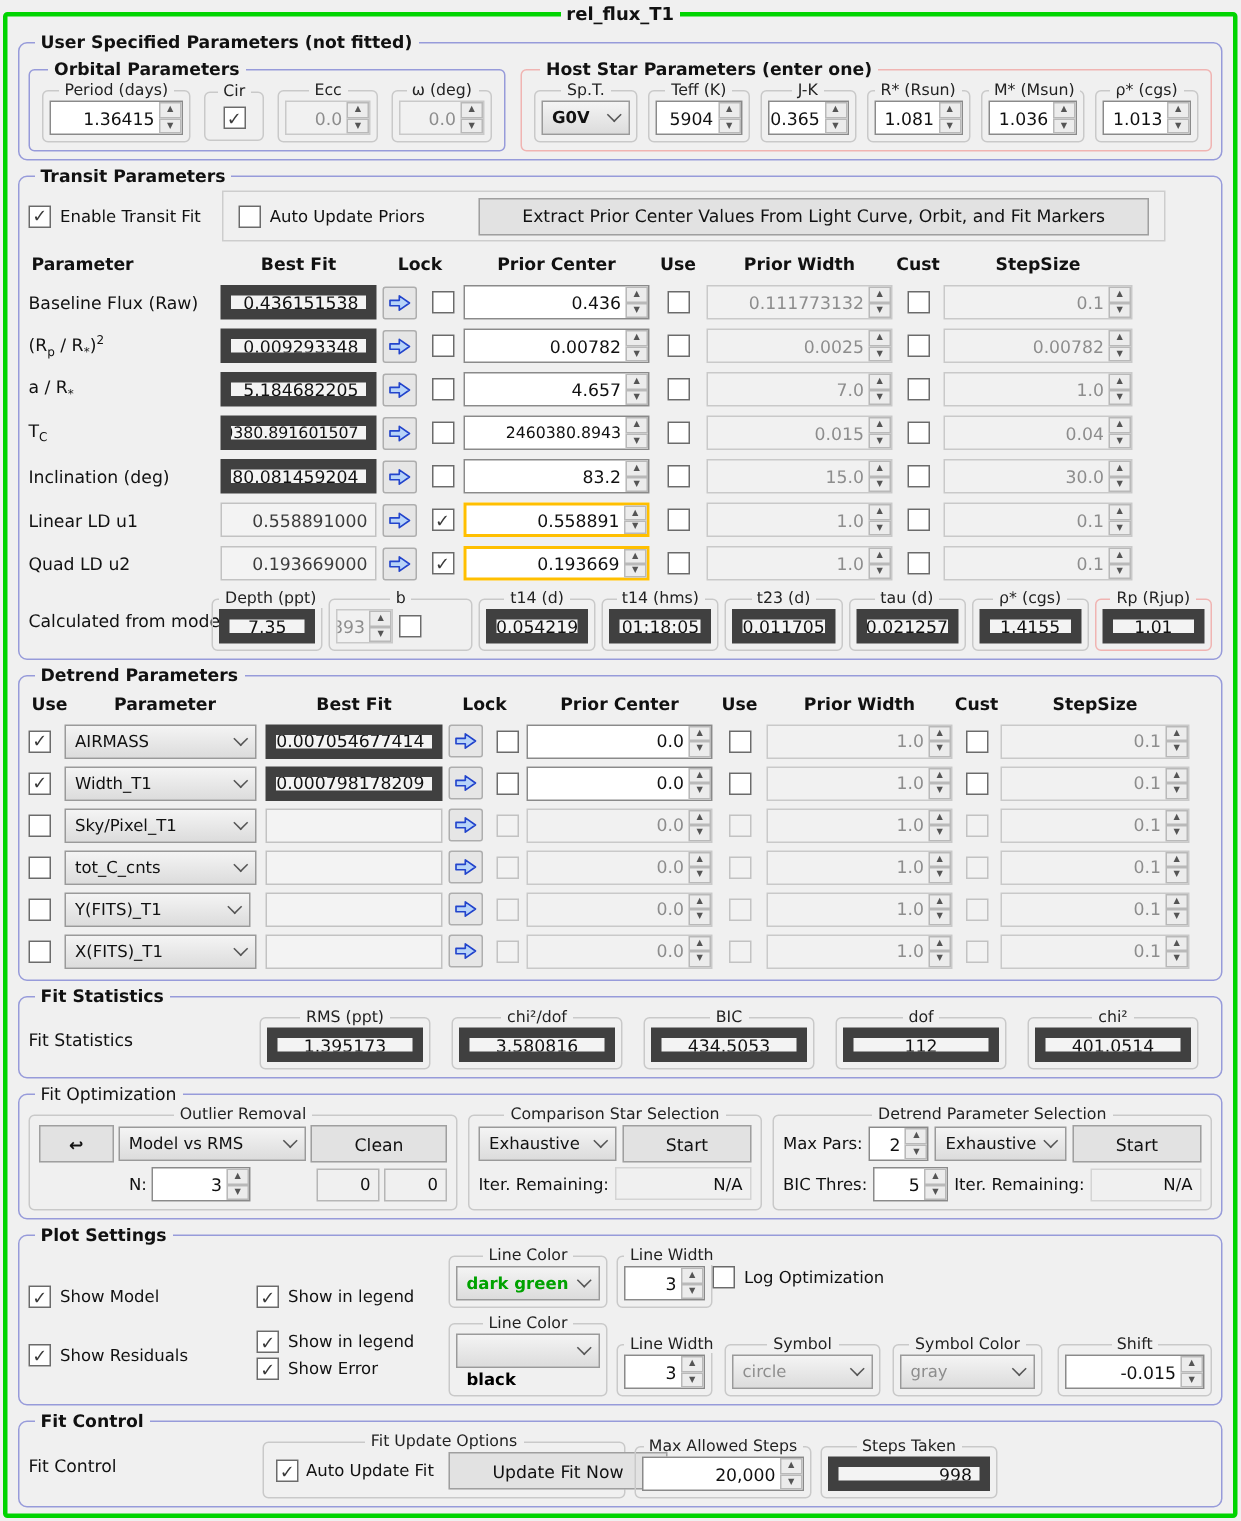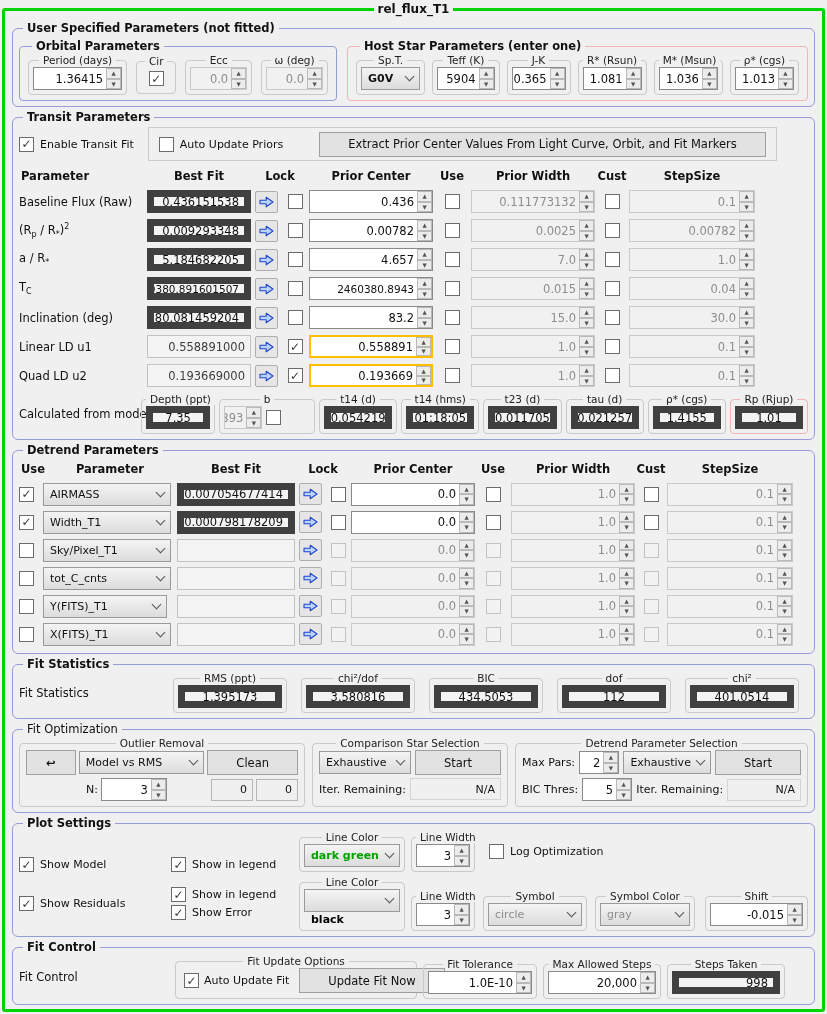--- a/index.html
+++ b/index.html
@@ -834,21 +834,21 @@
     <fieldset class="mini" style="width:64px;margin-left:6px">
       <legend>Line Width</legend>
       <span class="spin">
             <span class="sval">3</span>
             <span class="sbtns">
               <span class="su"></span>
               <span class="sd"></span>
             </span>
           </span>
     </fieldset>
-    <span class="frow" style="gap:6px;margin-left:14px;align-self:center">
+    <span class="frow" style="gap:6px;align-self:center">
           <span class="chk"></span>
           <span class="lbl">Log Optimization</span>
         </span>
   </div>
   <div class="frow" style="gap:0;align-items:flex-end;margin-top:4px">
     <span class="frow" style="gap:6px;width:152px;align-self:center">
           <span class="chk">✓</span>
           <span class="lbl">Show Residuals</span>
         </span>
     <span style="width:128px;display:flex;flex-direction:column;gap:3px;align-self:center">
@@ -912,30 +912,20 @@
     <fieldset class="mini" style="width:242px;padding:1px 8px 5px">
       <legend>Fit Update Options</legend>
       <div class="frow" style="gap:10px">
         <span class="frow" style="gap:5px">
               <span class="chk">✓</span>
               <span class="lbl">Auto Update Fit</span>
             </span>
         <span class="btn" style="flex:1">Update Fit Now</span>
       </div>
     </fieldset>
-    <fieldset class="mini" style="width:114px">
-      <legend>Fit Tolerance</legend>
-      <span class="spin">
-            <span class="sval">1.0E-10</span>
-            <span class="sbtns">
-              <span class="su"></span>
-              <span class="sd"></span>
-            </span>
-          </span>
-    </fieldset>
     <fieldset class="mini" style="width:118px">
       <legend>Max Allowed Steps</legend>
       <span class="spin">
             <span class="sval">20,000</span>
             <span class="sbtns">
               <span class="su"></span>
               <span class="sd"></span>
             </span>
           </span>
     </fieldset>

